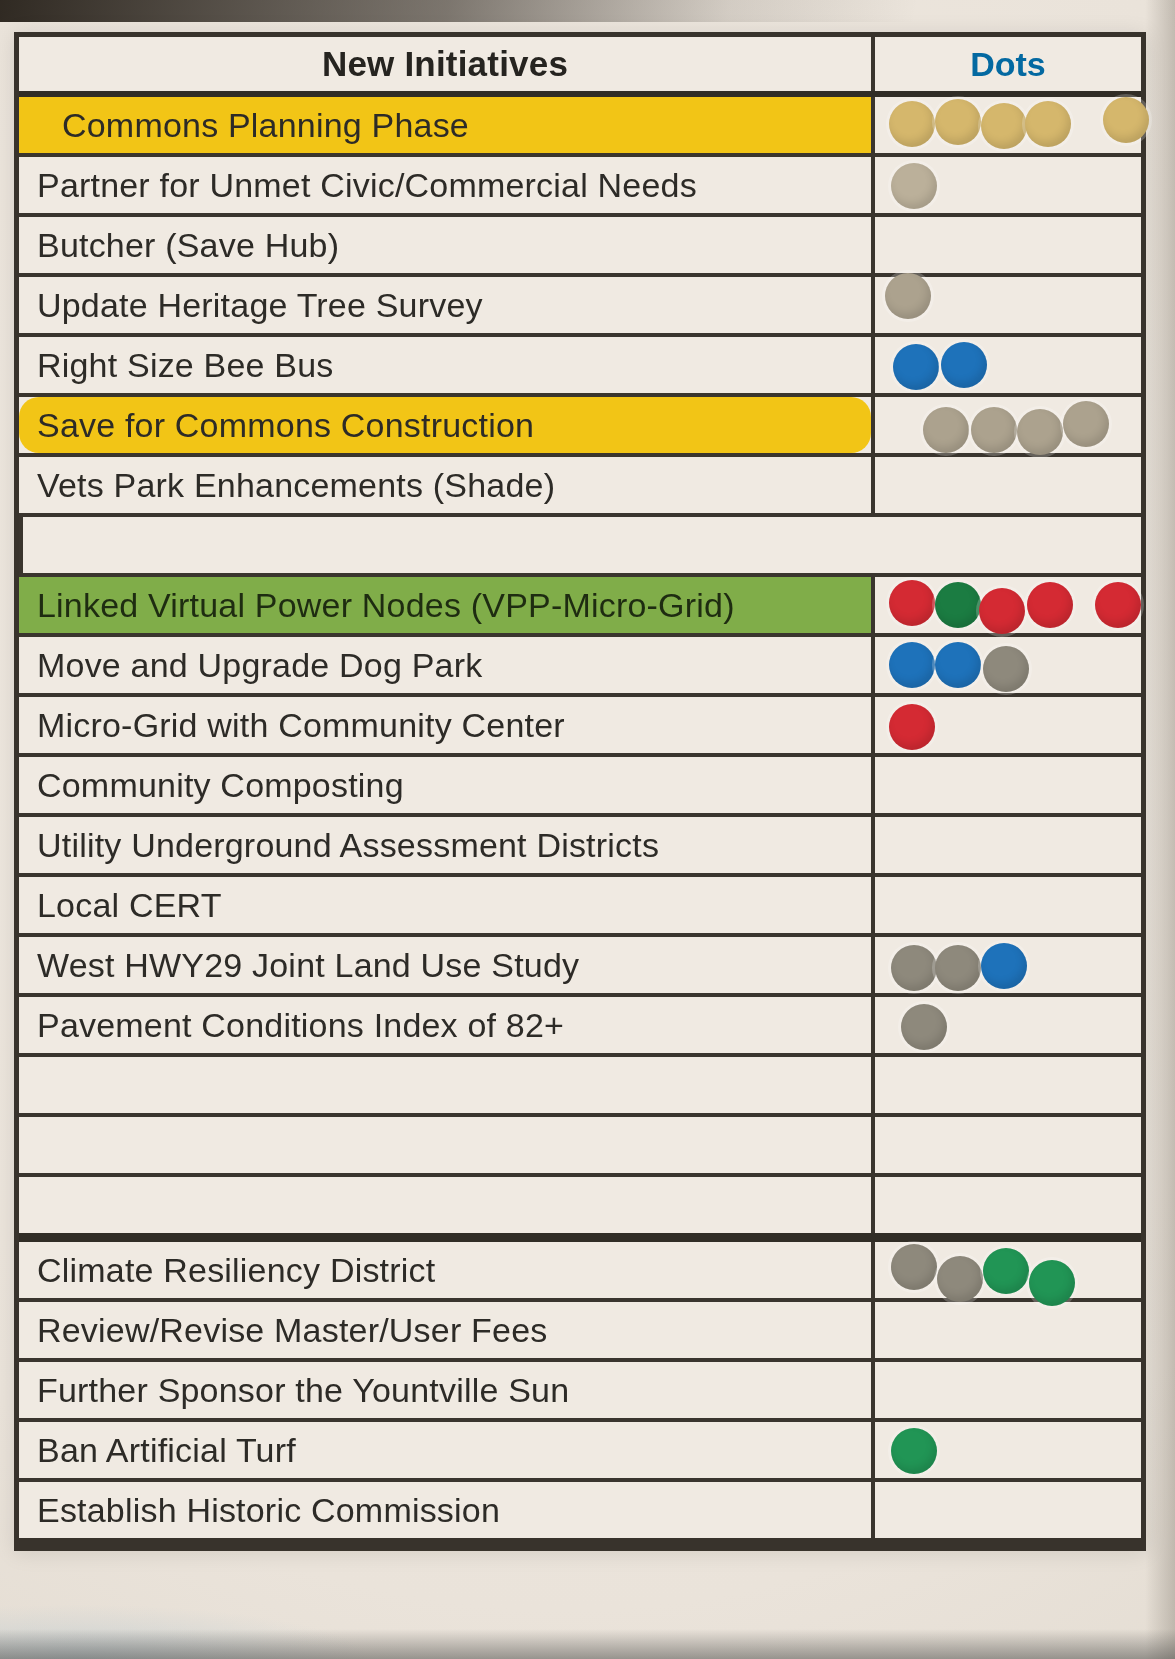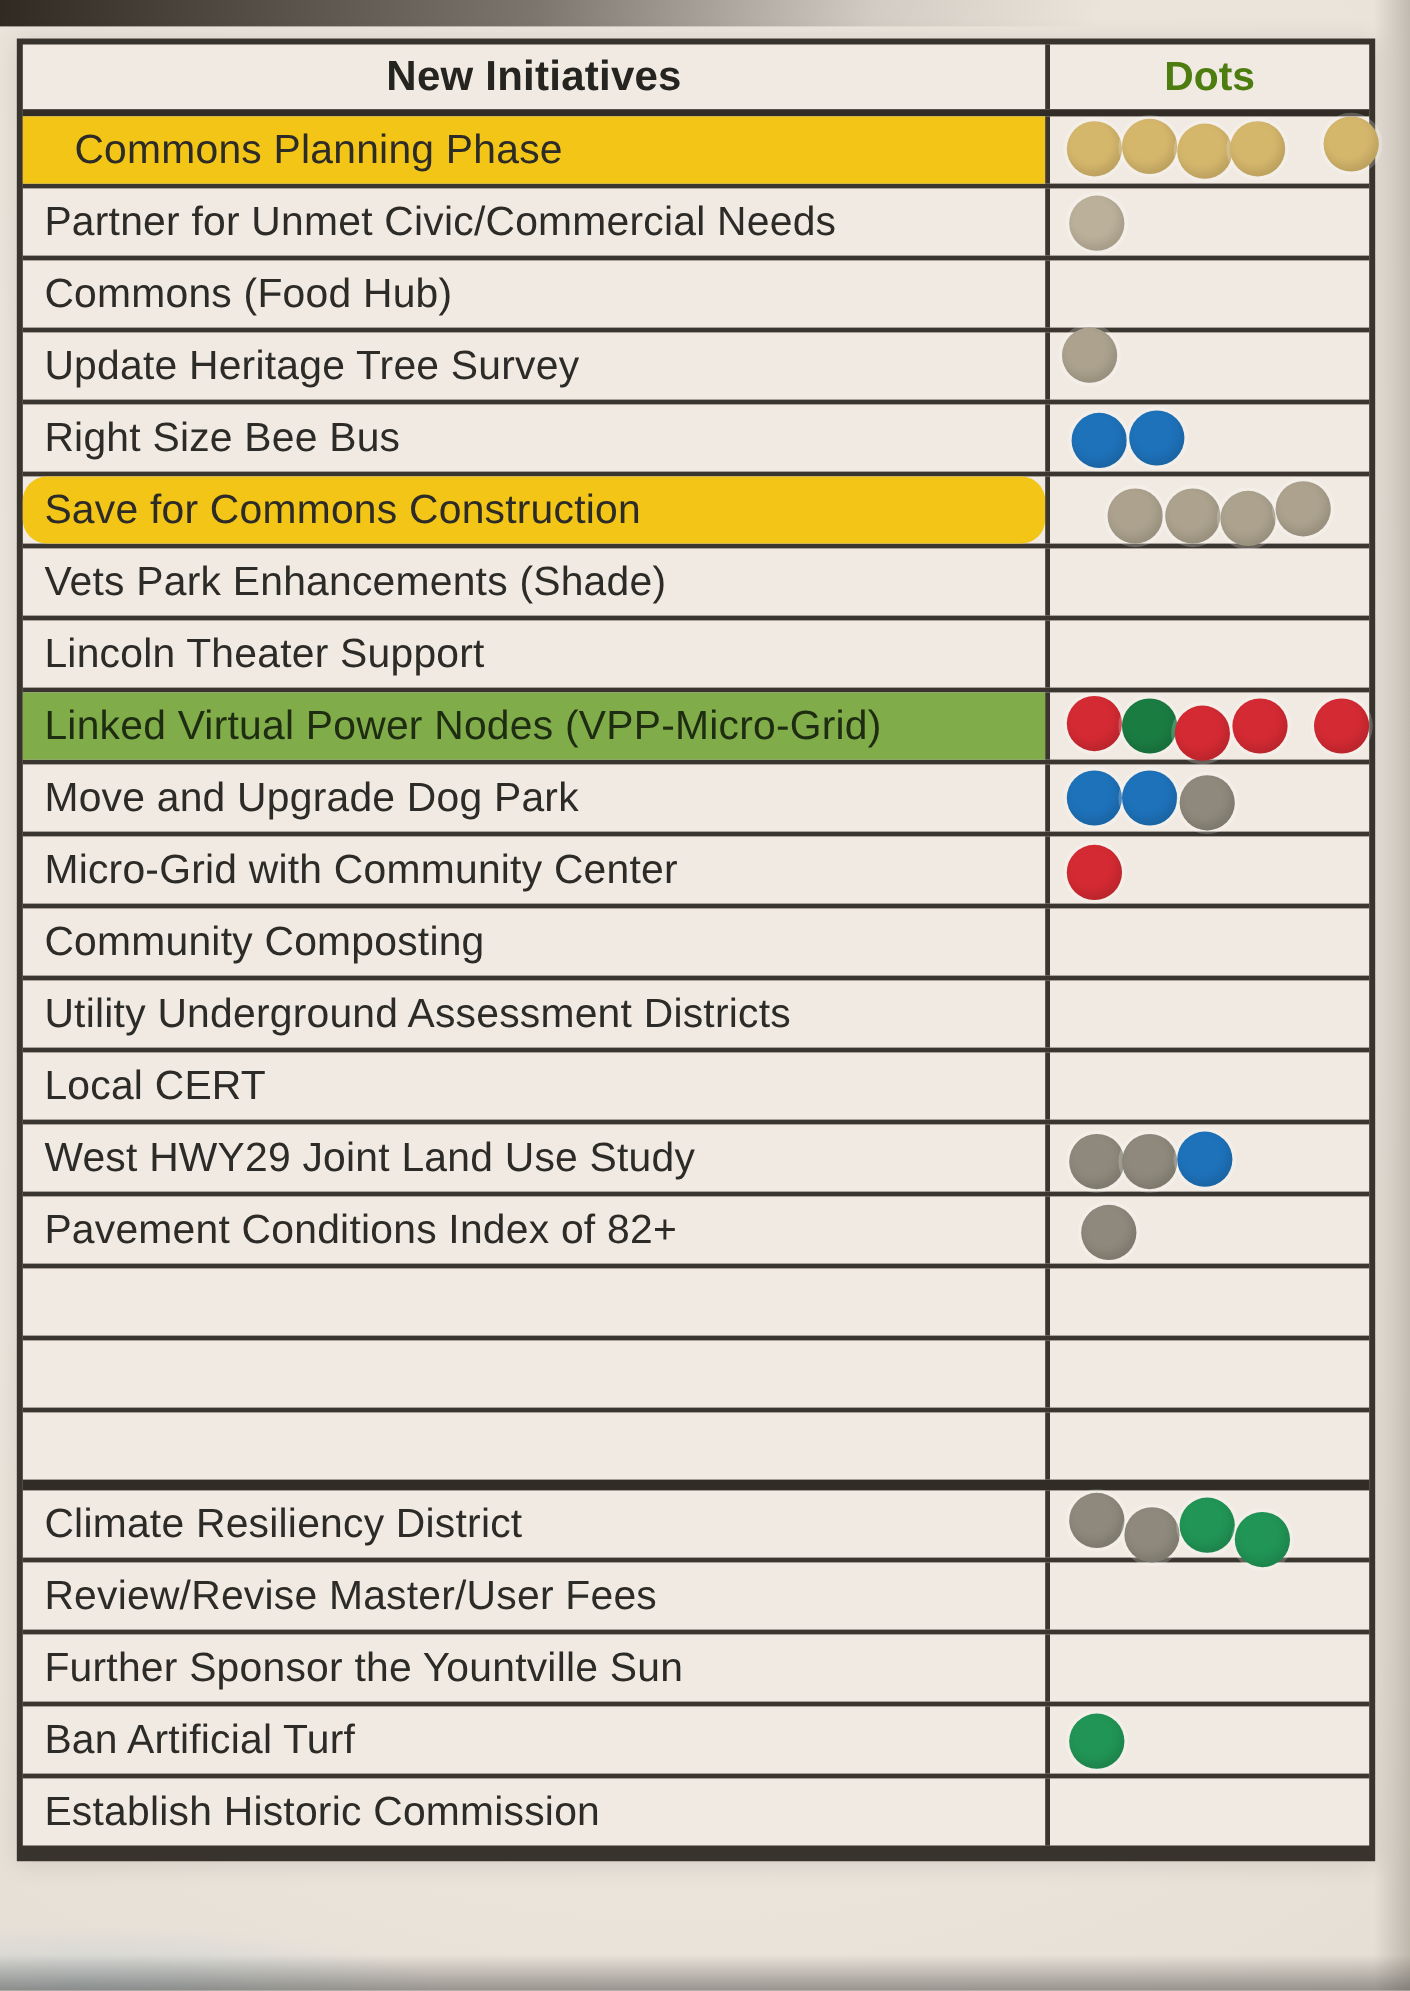--- a/index.html
+++ b/index.html
@@ -40,21 +40,21 @@
   .row.header{height:54px;border-bottom:6px solid #312d26;}
   .row.thick-after{border-bottom:9px solid #312d26;}
   .cell-label{
     flex:0 0 852px;display:flex;align-items:center;
     padding-left:18px;box-sizing:border-box;
     font-size:34px;color:#2d2b27;letter-spacing:.2px;
     white-space:nowrap;overflow:hidden;
   }
   .cell-dots{flex:1;border-left:4px solid #3a352e;position:relative;}
   .row.header .cell-label{justify-content:center;padding-left:0;font-weight:bold;font-size:35px;color:#262420;}
-  .row.header .cell-dots{display:flex;align-items:center;justify-content:center;font-weight:bold;font-size:34px;color:#4d7c0f;}
+  .row.header .cell-dots{display:flex;align-items:center;justify-content:center;font-weight:bold;font-size:34px;color:#0369a1;}
   .hl-green .cell-label{color:#1e2c11;text-align:right;}
   .dot{
     position:absolute;width:46px;height:46px;border-radius:50%;
     box-shadow:inset -3px -5px 8px rgba(0,0,0,.12), 0 0 0 3px rgba(255,255,255,.22);
   }
 </style>
 </head>
 <body>
 
 <div class="photo">
@@ -76,21 +76,21 @@
           <span class="dot" style="background: rgb(213, 183, 108); left: 228px; top: 0px;"></span>
         </div>
   </div>
       <div class="row">
     <div class="cell-label">Partner for Unmet Civic/Commercial Needs</div>
     <div class="cell-dots">
           <span class="dot" style="background: rgb(187, 176, 154); left: 16px; top: 6px;"></span>
         </div>
   </div>
       <div class="row">
-    <div class="cell-label">Commons (Food Hub)</div>
+    <div class="cell-label">Butcher (Save Hub)</div>
     <div class="cell-dots"></div>
   </div>
       <div class="row">
     <div class="cell-label">Update Heritage Tree Survey</div>
     <div class="cell-dots">
           <span class="dot" style="background: rgb(172, 162, 142); left: 10px; top: -4px;"></span>
         </div>
   </div>
       <div class="row">
     <div class="cell-label">Right Size Bee Bus</div>
@@ -106,21 +106,20 @@
           <span class="dot" style="background: rgb(172, 162, 142); left: 96px; top: 10px;"></span>
           <span class="dot" style="background: rgb(172, 162, 142); left: 142px; top: 12px;"></span>
           <span class="dot" style="background: rgb(172, 162, 142); left: 188px; top: 4px;"></span>
         </div>
   </div>
       <div class="row">
     <div class="cell-label">Vets Park Enhancements (Shade)</div>
     <div class="cell-dots"></div>
   </div>
       <div class="row">
-    <div class="cell-label">Lincoln Theater Support</div>
     <div class="cell-dots"></div>
   </div>
       <div class="row hl-green">
     <div class="cell-label" style="background: rgb(128, 173, 73);">Linked Virtual Power Nodes (VPP-Micro-Grid)</div>
     <div class="cell-dots">
           <span class="dot" style="background: rgb(212, 42, 51); left: 14px; top: 3px;"></span>
           <span class="dot" style="background: rgb(27, 124, 66); left: 60px; top: 5px;"></span>
           <span class="dot" style="background: rgb(212, 42, 51); left: 104px; top: 11px;"></span>
           <span class="dot" style="background: rgb(212, 42, 51); left: 152px; top: 5px;"></span>
           <span class="dot" style="background: rgb(212, 42, 51); left: 220px; top: 5px;"></span>

